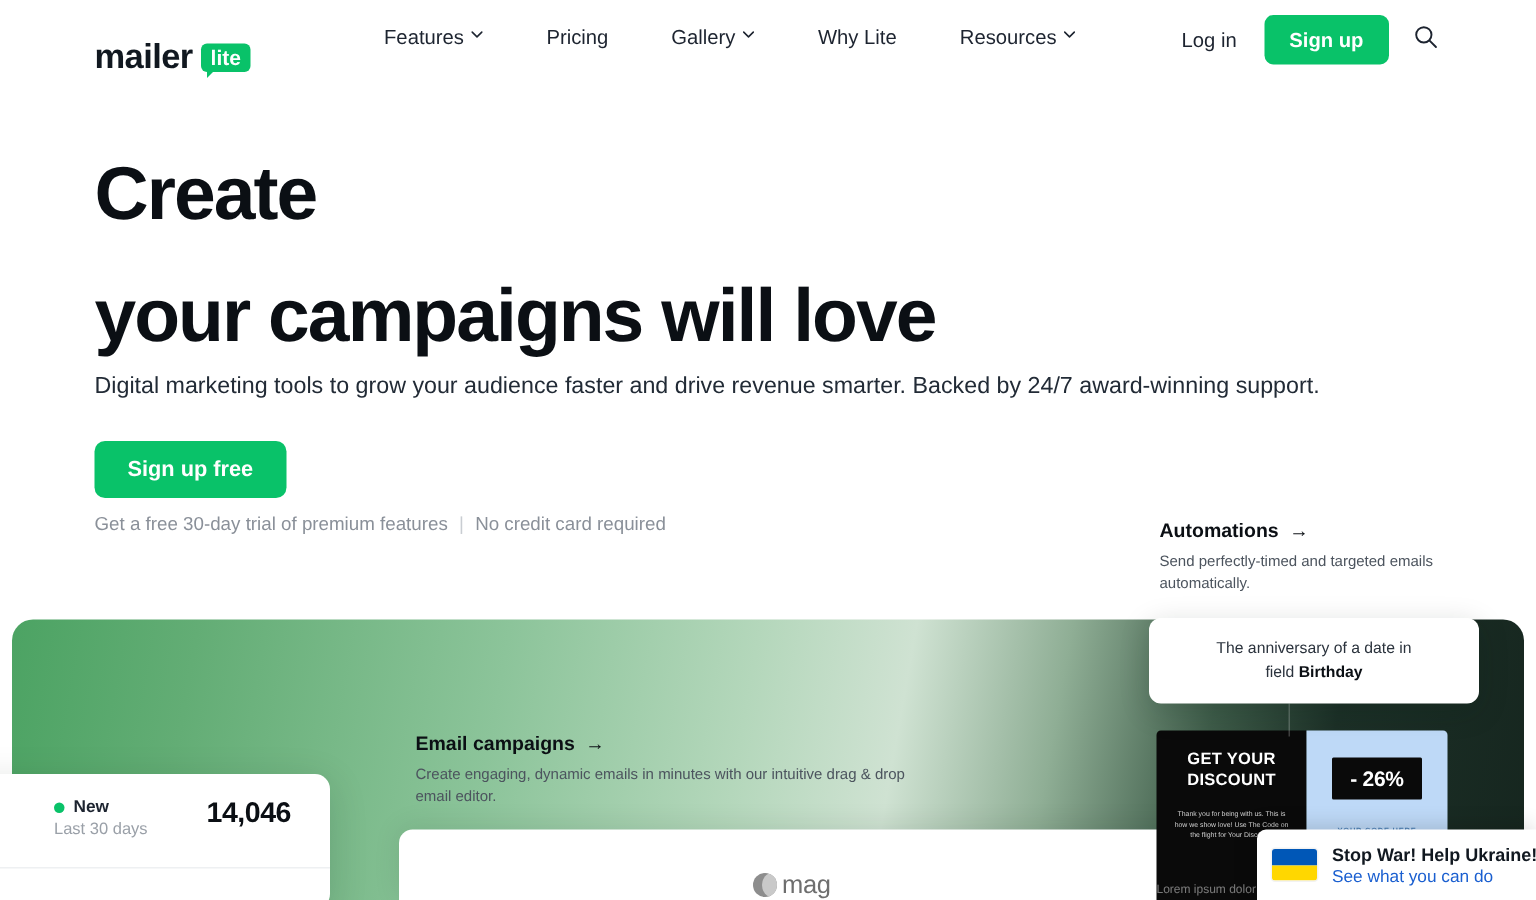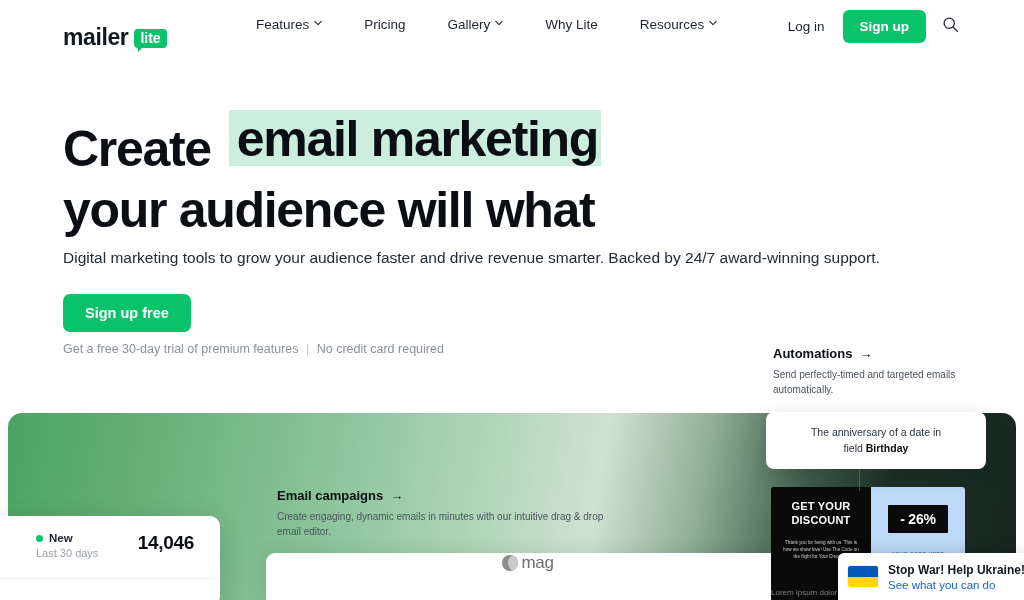--- a/index.html
+++ b/index.html
@@ -170,21 +170,21 @@
   }
 
   
   .mag-card {
     position: absolute; left: 266px; top: 553px;
     width: 524px; height: 47px;
     background: #fff;
     border-radius: 9px 9px 0 0;
     box-shadow: 0 -2px 18px rgba(10,25,20,0.10);
     z-index: 14;
-    display: flex; align-items: flex-start; justify-content: center;
+    display: flex; align-items: flex-end; justify-content: center;
   }
   .mag-logo { display: flex; align-items: center; gap: 3px; }
   .mag-mark {
     width: 16px; height: 16px; border-radius: 50%;
     background: #8d8d8d; position: relative; overflow: hidden;
   }
   .mag-mark::after {
     content: ""; position: absolute; right: -3px; top: 0;
     width: 13px; height: 16px; border-radius: 50%;
     background: #c9c9c9;
@@ -332,26 +332,22 @@
         </span>
       </div>
     </div>
   </div>
 
   <div class="hero">
 
     <h1 class="headline">
       <div class="hl-row1">
         <span class="hl-static">Create</span>
-        <span class="rotator">
-          <span class="rot-word one">email marketing</span>
-          <span class="rot-word two">automation</span>
-        </span>
-      </div>
-      <div class="hl-row2">your audience will what</div>
+      </div>
+      <div class="hl-row2">your campaigns will love</div>
     </h1>
 
     <p class="subtitle">Digital marketing tools to grow your audience faster and drive revenue smarter. Backed by 24/7 award-winning support.</p>
 
     <button class="cta">Sign up free</button>
 
     <div class="trial-note">
       <span>Get a free 30-day trial of premium features</span>
       <span class="trial-sep">|</span>
       <span>No credit card required</span>

